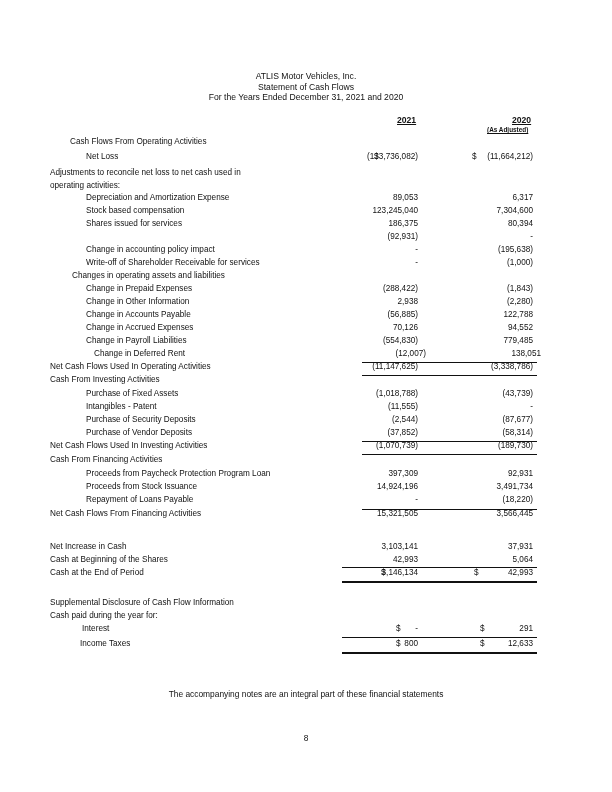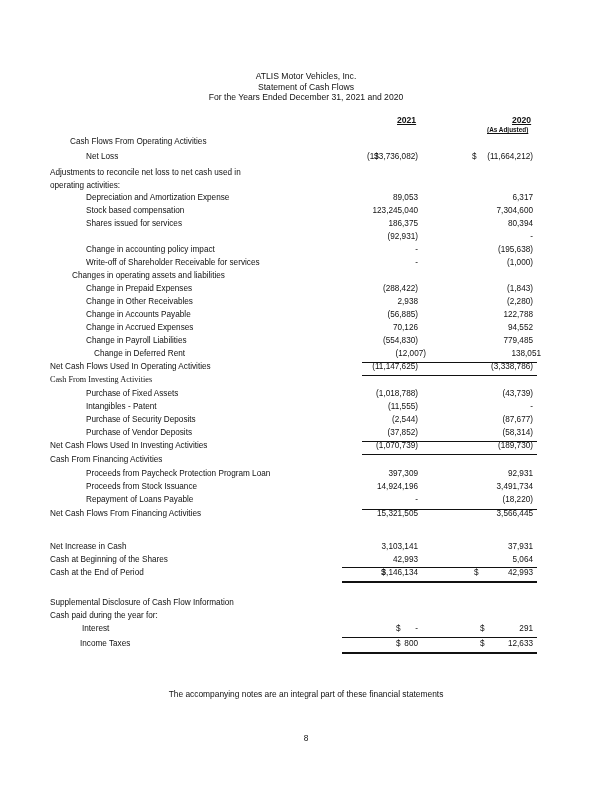--- a/index.html
+++ b/index.html
@@ -86,21 +86,21 @@
     </div>
   <div class="row" style="top:270px;">
       <span class="lbl i1">Changes in operating assets and liabilities</span>
     </div>
   <div class="row" style="top:283px;">
       <span class="lbl i2">Change in Prepaid Expenses</span>
       <span class="val v21">(288,422)</span>
       <span class="val v20">(1,843)</span>
     </div>
   <div class="row" style="top:296px;">
-      <span class="lbl i2">Change in Other Receivables</span>
+      <span class="lbl i2">Change in Other Information</span>
       <span class="val v21">2,938</span>
       <span class="val v20">(2,280)</span>
     </div>
   <div class="row" style="top:309px;">
       <span class="lbl i2">Change in Accounts Payable</span>
       <span class="val v21">(56,885)</span>
       <span class="val v20">122,788</span>
     </div>
   <div class="row" style="top:322px;">
       <span class="lbl i2">Change in Accrued Expenses</span>
@@ -118,21 +118,21 @@
       <span class="val v20">138,051</span>
     </div>
   <div class="line" style="top:362px; left:362px; width:175px; height:1.3px;"></div>
   <div class="row" style="top:361px;">
       <span class="lbl">Net Cash Flows Used In Operating Activities</span>
       <span class="val v21">(11,147,625)</span>
       <span class="val v20">(3,338,786)</span>
     </div>
   <div class="line" style="top:375px; left:362px; width:175px; height:0.8px;"></div>
 
-  <div class="row" style="top:374px;font-family:Liberation Serif, serif;">
+  <div class="row" style="top:374px;">
       <span class="lbl">Cash From Investing Activities</span>
     </div>
   <div class="row" style="top:388px;">
       <span class="lbl i2">Purchase of Fixed Assets</span>
       <span class="val v21">(1,018,788)</span>
       <span class="val v20">(43,739)</span>
     </div>
   <div class="row" style="top:401px;">
       <span class="lbl i2">Intangibles - Patent</span>
       <span class="val v21">(11,555)</span>

